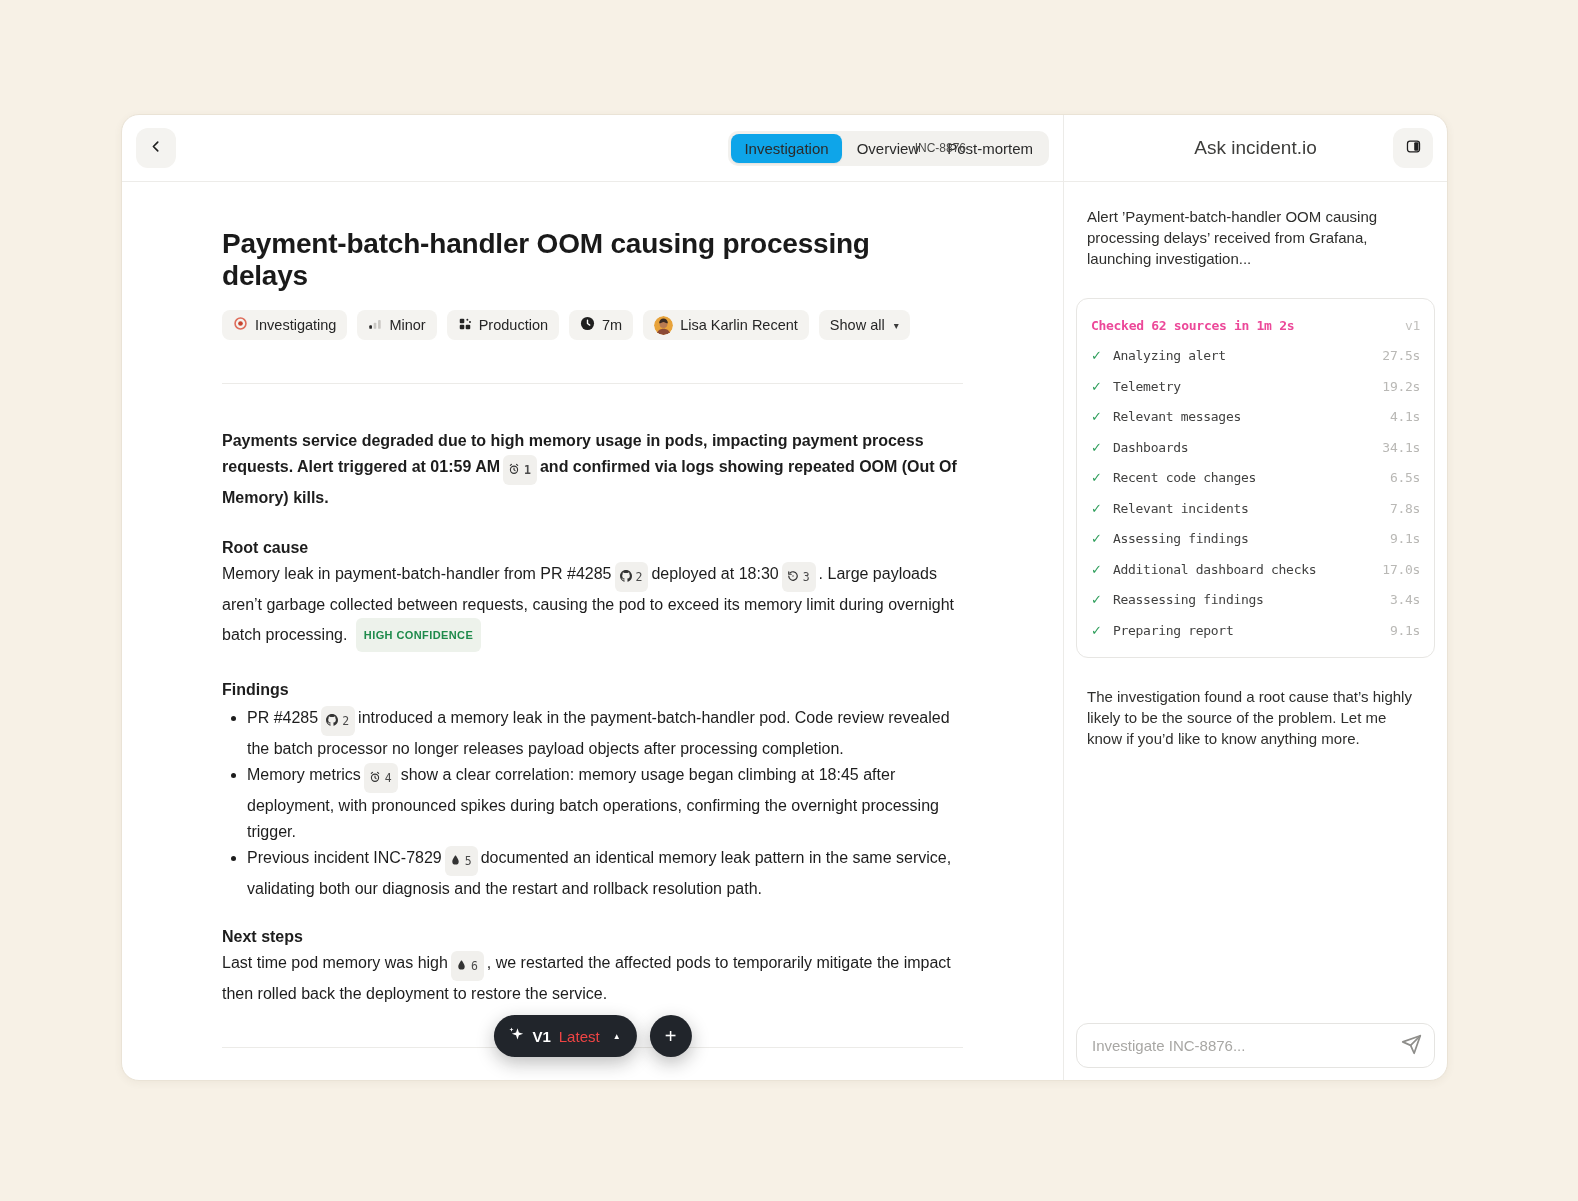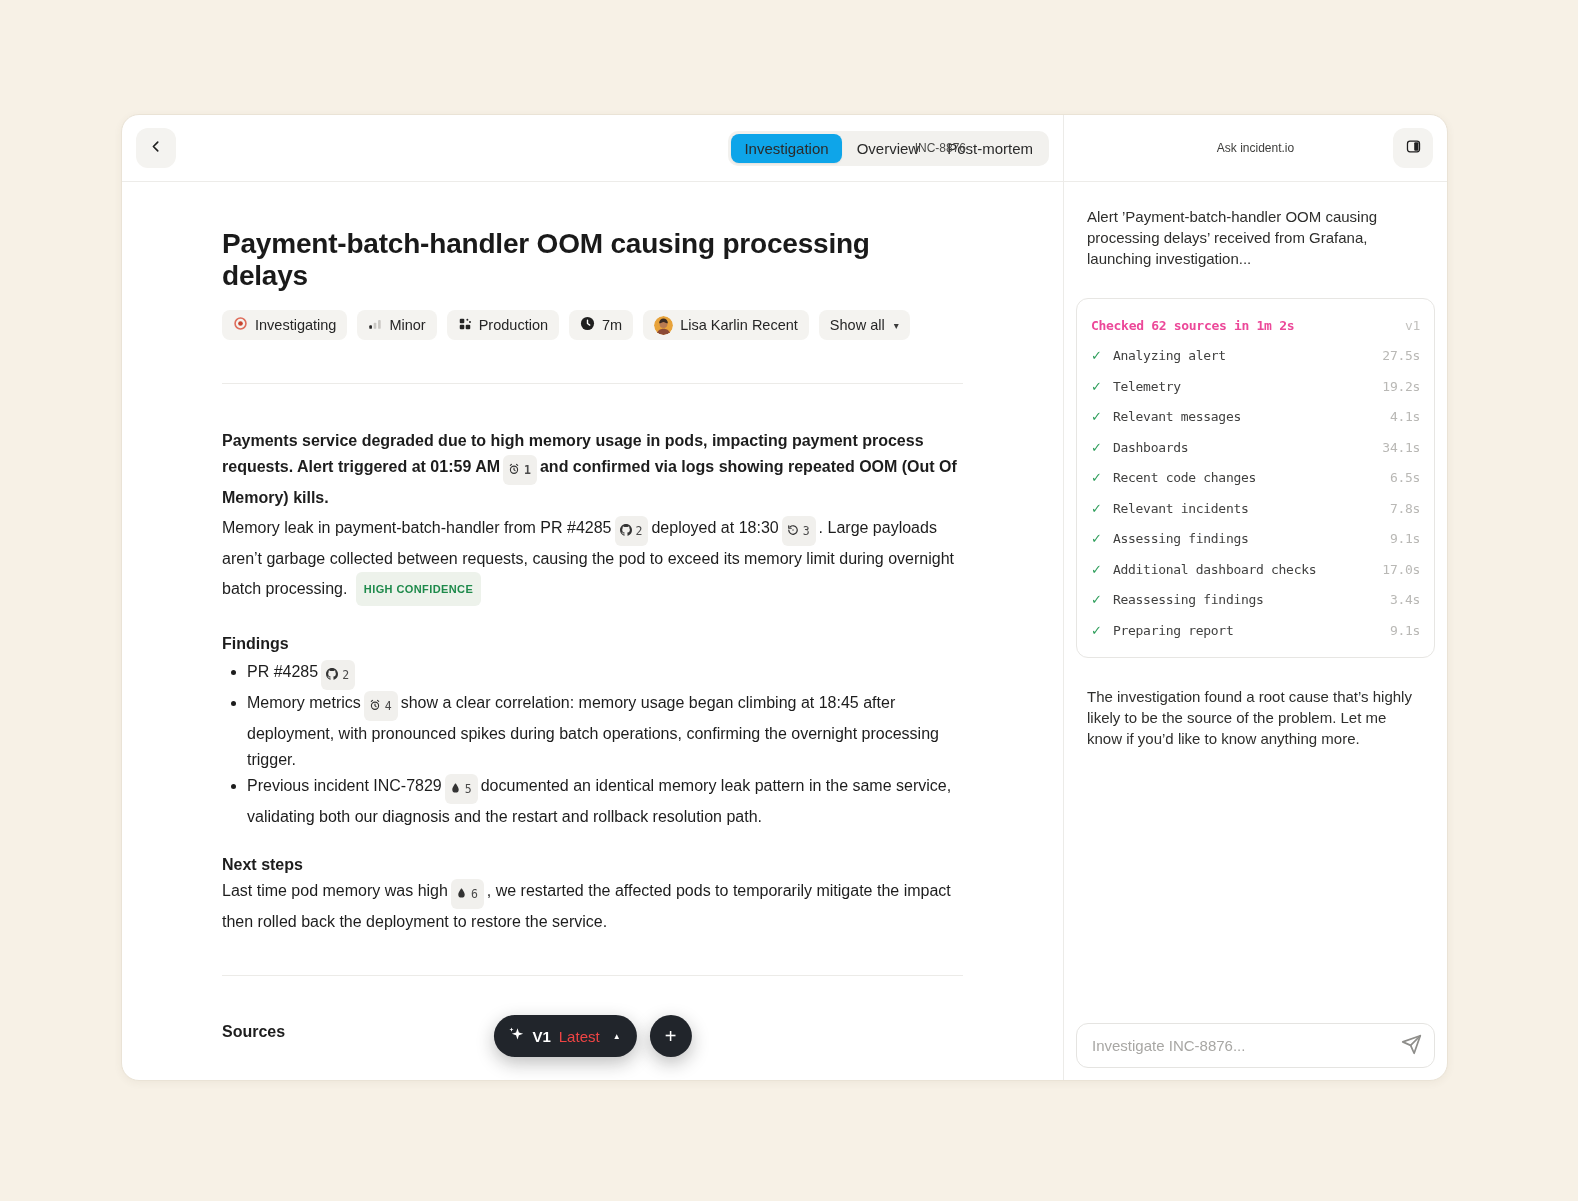--- a/index.html
+++ b/index.html
@@ -52,21 +52,21 @@
   .float-group { position:absolute; bottom:23px; left:50%; transform:translateX(-50%); display:flex; align-items:center; gap:13px; z-index:5; }
   .v-pill { height:42px; border-radius:22px; background:#21252B; color:#fff; display:flex; align-items:center; gap:8px; padding:0 16px 0 14px; cursor:pointer; box-shadow:0 6px 18px rgba(20,20,20,.28); border:none; }
   .v-pill .v { font-size:15px; font-weight:700; color:#fff; }
   .v-pill .tag { font-size:15px; color:#ef4444; }
   .v-pill .up { font-size:8px; color:#fff; margin-left:5px; }
   .plus-btn { width:42px; height:42px; border-radius:50%; background:#21252B; color:#fff; font-size:20px; line-height:1; display:flex; align-items:center; justify-content:center; cursor:pointer; box-shadow:0 6px 18px rgba(20,20,20,.28); border:none; }
 
   
   .sidebar { flex:1; border-left:1px solid #ECEBE8; display:flex; flex-direction:column; }
   .side-header { height:67px; flex:none; border-bottom:1px solid #EDECE9; display:flex; align-items:center; justify-content:center; position:relative; }
-  .side-title { font-size:12px; color:#3E3E3C; }
+  .side-title { font-size:19px; color:#3E3E3C; }
   .side-toggle { position:absolute; right:14px; top:13px; }
   .side-body { flex:1; padding:0 12px; overflow:hidden; }
   .side-p { font-size:15px; line-height:21px; color:#2E2E2C; padding:0 11px; }
   .side-p.intro { margin-top:24px; }
   .side-p.outro { margin-top:28px; }
 
   .progress-box { margin-top:29px; border:1px solid #E7E6E3; border-radius:12px; padding:11px 14px; font-family:"DejaVu Sans Mono", monospace; font-size:13px; }
   .prow { display:flex; align-items:center; height:30.5px; }
   .prow .check { color:#2E9E5B; width:22px; flex:none; font-family:"DejaVu Sans", sans-serif; font-size:13px; }
   .prow .lbl { color:#414140; letter-spacing:-.3px; }
@@ -178,20 +178,21 @@
         <span>Payments service degraded due to high memory usage in pods, impacting payment process requests. Alert triggered at 01:59 AM</span><span class="chip">
             <span><svg width="12" height="12" viewBox="0 0 24 24" fill="none" stroke="currentColor" stroke-width="2.2" stroke-linecap="round">
                 <circle cx="12" cy="13.5" r="7.2"></circle>
                 <path d="M12 10.2v3.3l2.2 1.8"></path>
                 <path d="M4.6 4.8 7 2.6M19.4 4.8 17 2.6"></path>
               </svg></span>
             <span class="n">1</span>
           </span><span>and confirmed via logs showing repeated OOM (Out Of Memory) kills.</span>
       </p>
 
+      <h3 class="h3 mt28">Root cause</h3>
       <p class="p body">
         <span>Memory leak in payment-batch-handler from PR #4285</span><span class="chip">
             <span><svg width="12" height="12" viewBox="0 0 16 16" fill="currentColor">
                 <path d="M8 0C3.58 0 0 3.58 0 8c0 3.54 2.29 6.53 5.47 7.59.4.07.55-.17.55-.38 0-.19-.01-.82-.01-1.49-2.01.37-2.53-.49-2.69-.94-.09-.23-.48-.94-.82-1.13-.28-.15-.68-.52-.01-.53.63-.01 1.08.58 1.23.82.72 1.21 1.87.87 2.33.66.07-.52.28-.87.51-1.07-1.78-.2-3.64-.89-3.64-3.95 0-.87.31-1.59.82-2.15-.08-.2-.36-1.02.08-2.12 0 0 .67-.21 2.2.82.64-.18 1.32-.27 2-.27s1.36.09 2 .27c1.53-1.04 2.2-.82 2.2-.82.44 1.1.16 1.92.08 2.12.51.56.82 1.27.82 2.15 0 3.07-1.87 3.75-3.65 3.95.29.25.54.73.54 1.48 0 1.07-.01 1.93-.01 2.2 0 .21.15.46.55.38A8.01 8.01 0 0 0 16 8c0-4.42-3.58-8-8-8z"></path>
               </svg></span>
             <span class="n">2</span>
           </span><span>deployed at 18:30</span><span class="chip">
             <span><svg width="12" height="12" viewBox="0 0 24 24" fill="none" stroke="currentColor" stroke-width="2.4" stroke-linecap="round" stroke-linejoin="round">
                 <path d="M3.5 12a8.5 8.5 0 1 0 2.6-6.1"></path>
                 <path d="M3.5 3.5v5h5"></path>
@@ -203,21 +204,21 @@
       </p>
 
       <h3 class="h3 mt29">Findings</h3>
       <ul class="findings">
         <li>
           <span>PR #4285</span><span class="chip">
               <span><svg width="12" height="12" viewBox="0 0 16 16" fill="currentColor">
                   <path d="M8 0C3.58 0 0 3.58 0 8c0 3.54 2.29 6.53 5.47 7.59.4.07.55-.17.55-.38 0-.19-.01-.82-.01-1.49-2.01.37-2.53-.49-2.69-.94-.09-.23-.48-.94-.82-1.13-.28-.15-.68-.52-.01-.53.63-.01 1.08.58 1.23.82.72 1.21 1.87.87 2.33.66.07-.52.28-.87.51-1.07-1.78-.2-3.64-.89-3.64-3.95 0-.87.31-1.59.82-2.15-.08-.2-.36-1.02.08-2.12 0 0 .67-.21 2.2.82.64-.18 1.32-.27 2-.27s1.36.09 2 .27c1.53-1.04 2.2-.82 2.2-.82.44 1.1.16 1.92.08 2.12.51.56.82 1.27.82 2.15 0 3.07-1.87 3.75-3.65 3.95.29.25.54.73.54 1.48 0 1.07-.01 1.93-.01 2.2 0 .21.15.46.55.38A8.01 8.01 0 0 0 16 8c0-4.42-3.58-8-8-8z"></path>
                 </svg></span>
               <span class="n">2</span>
-            </span>
+            </span><span>introduced a memory leak in the payment-batch-handler pod. Code review revealed the batch processor no longer releases payload objects after processing completion.</span>
         </li>
         <li>
           <span>Memory metrics</span><span class="chip">
               <span><svg width="12" height="12" viewBox="0 0 24 24" fill="none" stroke="currentColor" stroke-width="2.2" stroke-linecap="round">
                   <circle cx="12" cy="13.5" r="7.2"></circle>
                   <path d="M12 10.2v3.3l2.2 1.8"></path>
                   <path d="M4.6 4.8 7 2.6M19.4 4.8 17 2.6"></path>
                 </svg></span>
               <span class="n">4</span>
             </span><span>show a clear correlation: memory usage began climbing at 18:45 after deployment, with pronounced spikes during batch operations, confirming the overnight processing trigger.</span>

